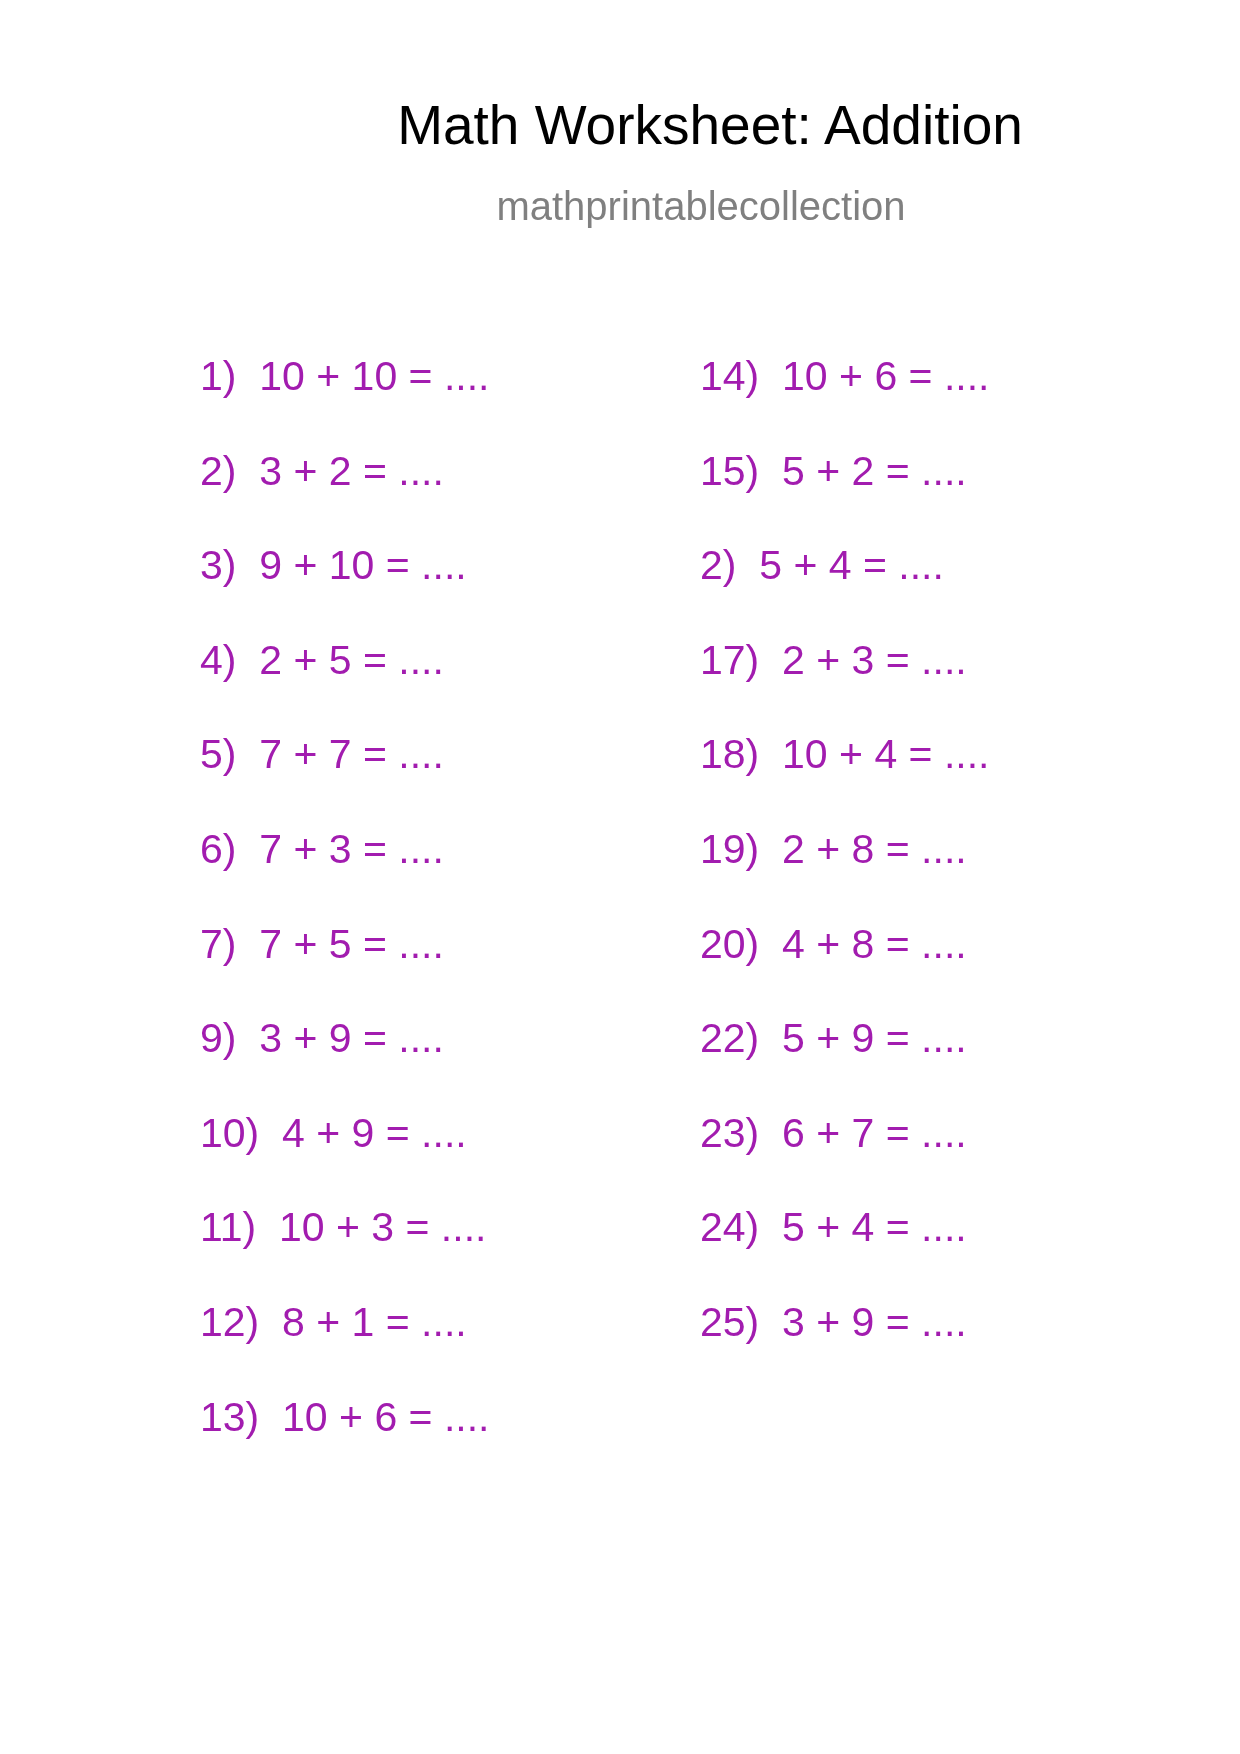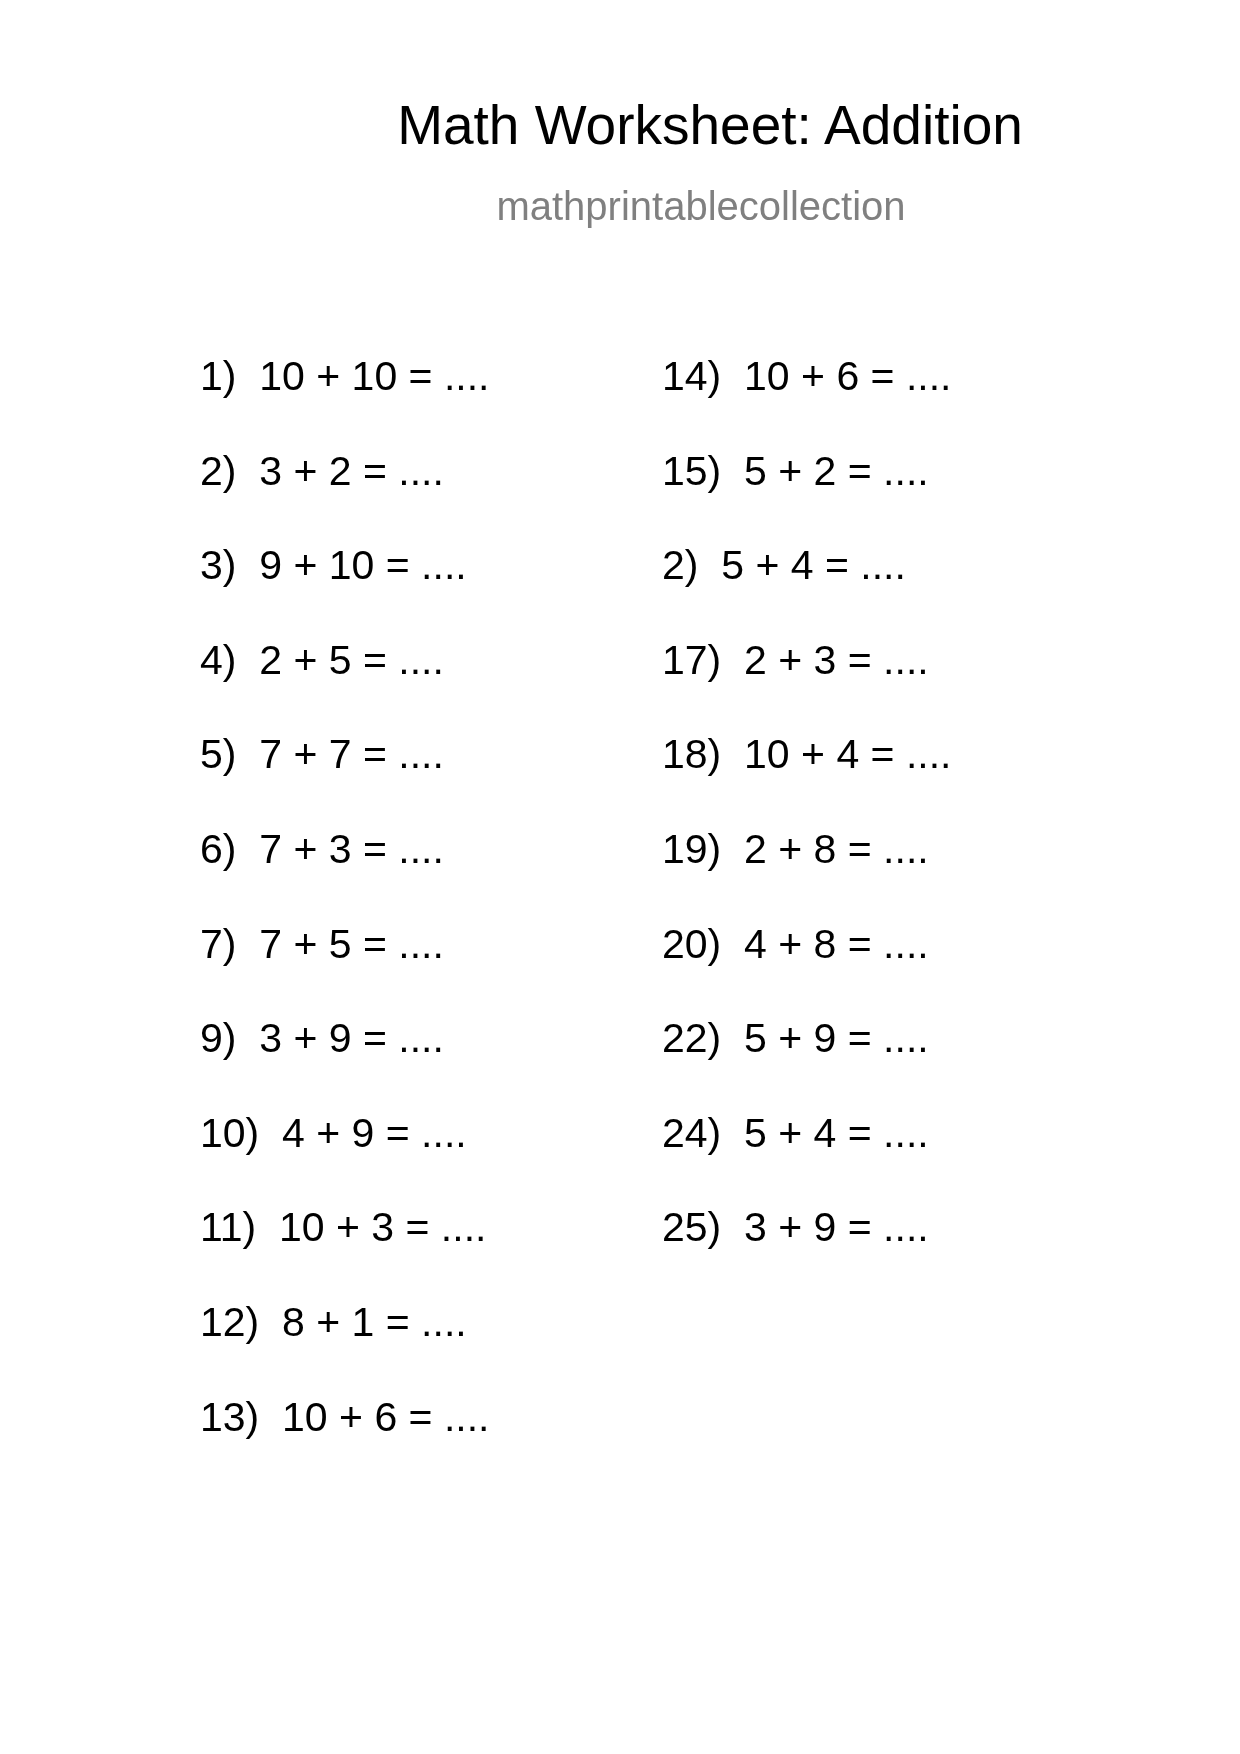--- a/index.html
+++ b/index.html
@@ -35,27 +35,27 @@
       font-size: 40px;
       line-height: 1;
       color: #808080;
       white-space: nowrap;
     }
     .column {
       position: absolute;
       top: 354px;
     }
     .col-left { left: 200px; }
-    .col-right { left: 662px; }
+    .col-right { left: 700px; }
     .problem {
       height: 94.6px;
       font-size: 41px;
       line-height: 44px;
       white-space: pre;
-      color: #000000;
+      color: #a21caf;
     }
     .problem .num { display: inline; }
     .problem .expr { display: inline; }
   </style>
 </head>
 <body>
 
 <div class="title">Math Worksheet: Addition</div>
 <div class="subtitle">mathprintablecollection</div>
 
@@ -76,15 +76,16 @@
 
 <div class="column col-right">
   <div class="problem"><span class="num">14)</span>  <span class="expr">10 + 6 = ....</span></div>
   <div class="problem"><span class="num">15)</span>  <span class="expr">5 + 2 = ....</span></div>
   <div class="problem"><span class="num">2)</span>  <span class="expr">5 + 4 = ....</span></div>
   <div class="problem"><span class="num">17)</span>  <span class="expr">2 + 3 = ....</span></div>
   <div class="problem"><span class="num">18)</span>  <span class="expr">10 + 4 = ....</span></div>
   <div class="problem"><span class="num">19)</span>  <span class="expr">2 + 8 = ....</span></div>
   <div class="problem"><span class="num">20)</span>  <span class="expr">4 + 8 = ....</span></div>
   <div class="problem"><span class="num">22)</span>  <span class="expr">5 + 9 = ....</span></div>
+  <div class="problem"><span class="num">23)</span>  <span class="expr">6 + 7 = ....</span></div>
   <div class="problem"><span class="num">24)</span>  <span class="expr">5 + 4 = ....</span></div>
   <div class="problem"><span class="num">25)</span>  <span class="expr">3 + 9 = ....</span></div>
 </div>
 
 </body></html>

